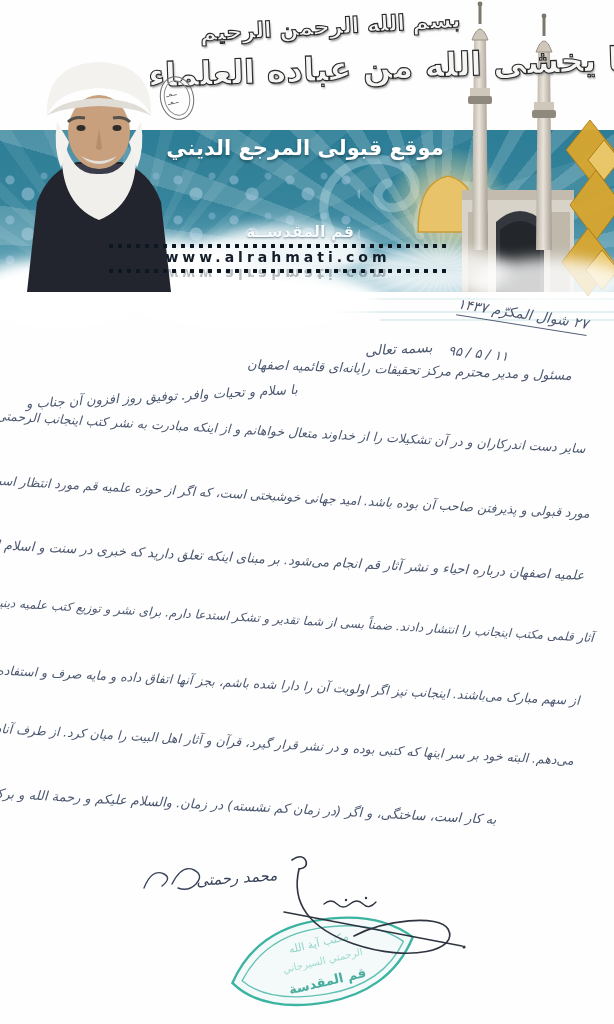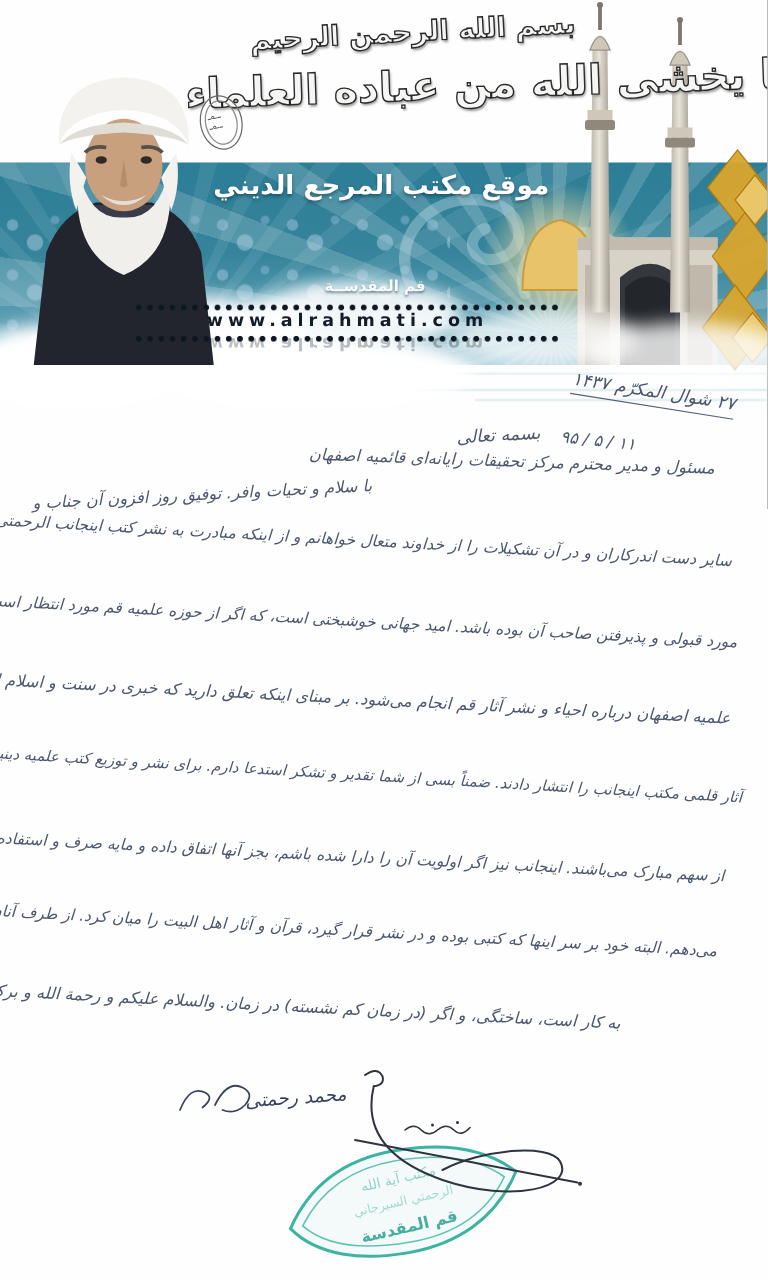--- a/index.html
+++ b/index.html
@@ -40,21 +40,21 @@
   .c6{left:120px;top:268px;width:260px;height:60px;}
 
   #header-art{position:absolute;left:0;top:0;width:614px;height:300px;}
   .photo{position:absolute;left:16px;top:52px;width:166px;height:240px;}
 
   .banner-title{position:absolute;left:150px;top:136px;width:310px;text-align:center;
     color:#fff;font-weight:bold;font-size:21px;text-shadow:0 2px 3px rgba(10,40,55,.55);white-space:nowrap;}
   .banner-name{position:absolute;left:110px;top:175px;width:360px;text-align:center;
     color:#fdfdfd;font-weight:bold;font-size:15.5px;text-shadow:0 2px 2px rgba(10,40,55,.6);white-space:nowrap;}
   .banner-city{position:absolute;left:210px;top:222px;width:180px;text-align:center;
-    color:#f6fbfd;font-size:12px;font-weight:bold;text-shadow:0 1px 2px rgba(10,40,55,.5);}
+    color:#f6fbfd;font-size:16px;font-weight:bold;text-shadow:0 1px 2px rgba(10,40,55,.5);}
   .dotline{position:absolute;left:108px;width:340px;height:6px;
     background-image:radial-gradient(circle at 3px 3px,#0d1722 2.1px,rgba(13,23,34,0) 2.5px);
     background-size:9px 6px;}
   .dot1{top:243px;} .dot2{top:268px;}
   .banner-url{position:absolute;left:108px;top:249px;width:340px;text-align:center;
     color:#131d2a;font-weight:bold;font-size:14px;letter-spacing:4px;white-space:nowrap;}
   .banner-url-reflect{position:absolute;left:108px;top:266px;width:340px;text-align:center;
     color:#131d2a;font-weight:bold;font-size:14px;letter-spacing:4px;white-space:nowrap;
     transform:scaleY(-1);opacity:.28;filter:blur(.4px);}
 
@@ -189,21 +189,21 @@
     <ellipse cx="98" cy="76" rx="4.5" ry="3" fill="#2e2b28"></ellipse>
     <path d="M80 76 L77 96 Q80 100 83 96 Z" fill="#b68d6a"></path>
     <path d="M44 84 Q36 150 80 168 Q124 150 116 84 Q108 124 80 122 Q52 124 44 84 Z" fill="#f1efeb"></path>
     <path d="M62 104 Q80 114 98 104 Q90 112 80 112 Q70 112 62 104 Z" fill="#e3e0da"></path>
     <path d="M28 64 Q26 12 80 10 Q134 12 132 64 Q122 38 80 36 Q38 38 28 64 Z" fill="#f4f2ee"></path>
     <path d="M28 64 Q40 48 80 46 Q120 48 132 64 Q120 56 80 54 Q40 56 28 64 Z" fill="#e0ddd6"></path>
     <path d="M38 70 Q34 96 42 116 L50 90 Z" fill="#f4f2ee"></path>
     <path d="M122 70 Q126 96 118 116 L110 90 Z" fill="#f4f2ee"></path>
   </svg>
 
-  <div class="banner-title" dir="rtl">موقع مكتب المرجع الديني</div>
+  <div class="banner-title" dir="rtl">موقع قبولی المرجع الديني</div>
   <div class="banner-city" dir="rtl">قم المقدســة</div>
   <div class="dotline dot1"></div>
   <div class="banner-url">www.alrahmati.com</div>
   <div class="banner-url-reflect">www.alrahmati.com</div>
   <div class="dotline dot2"></div>
 
   <div class="hw hw-date">۲۷ شوال المکرّم ۱۴۳۷</div>
   <div class="hw hw-date2">۱۱ / ۵ / ۹۵</div>
   <div class="hw hw-basmala">بسمه تعالی</div>
   <div class="hw l0">مسئول و مدیر محترم مرکز تحقیقات رایانه‌ای قائمیه اصفهان</div>

